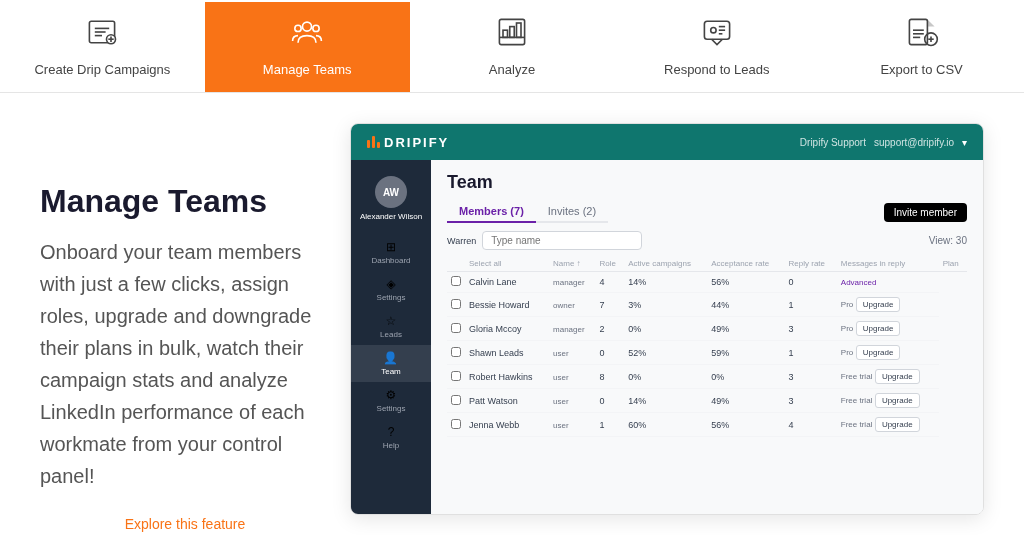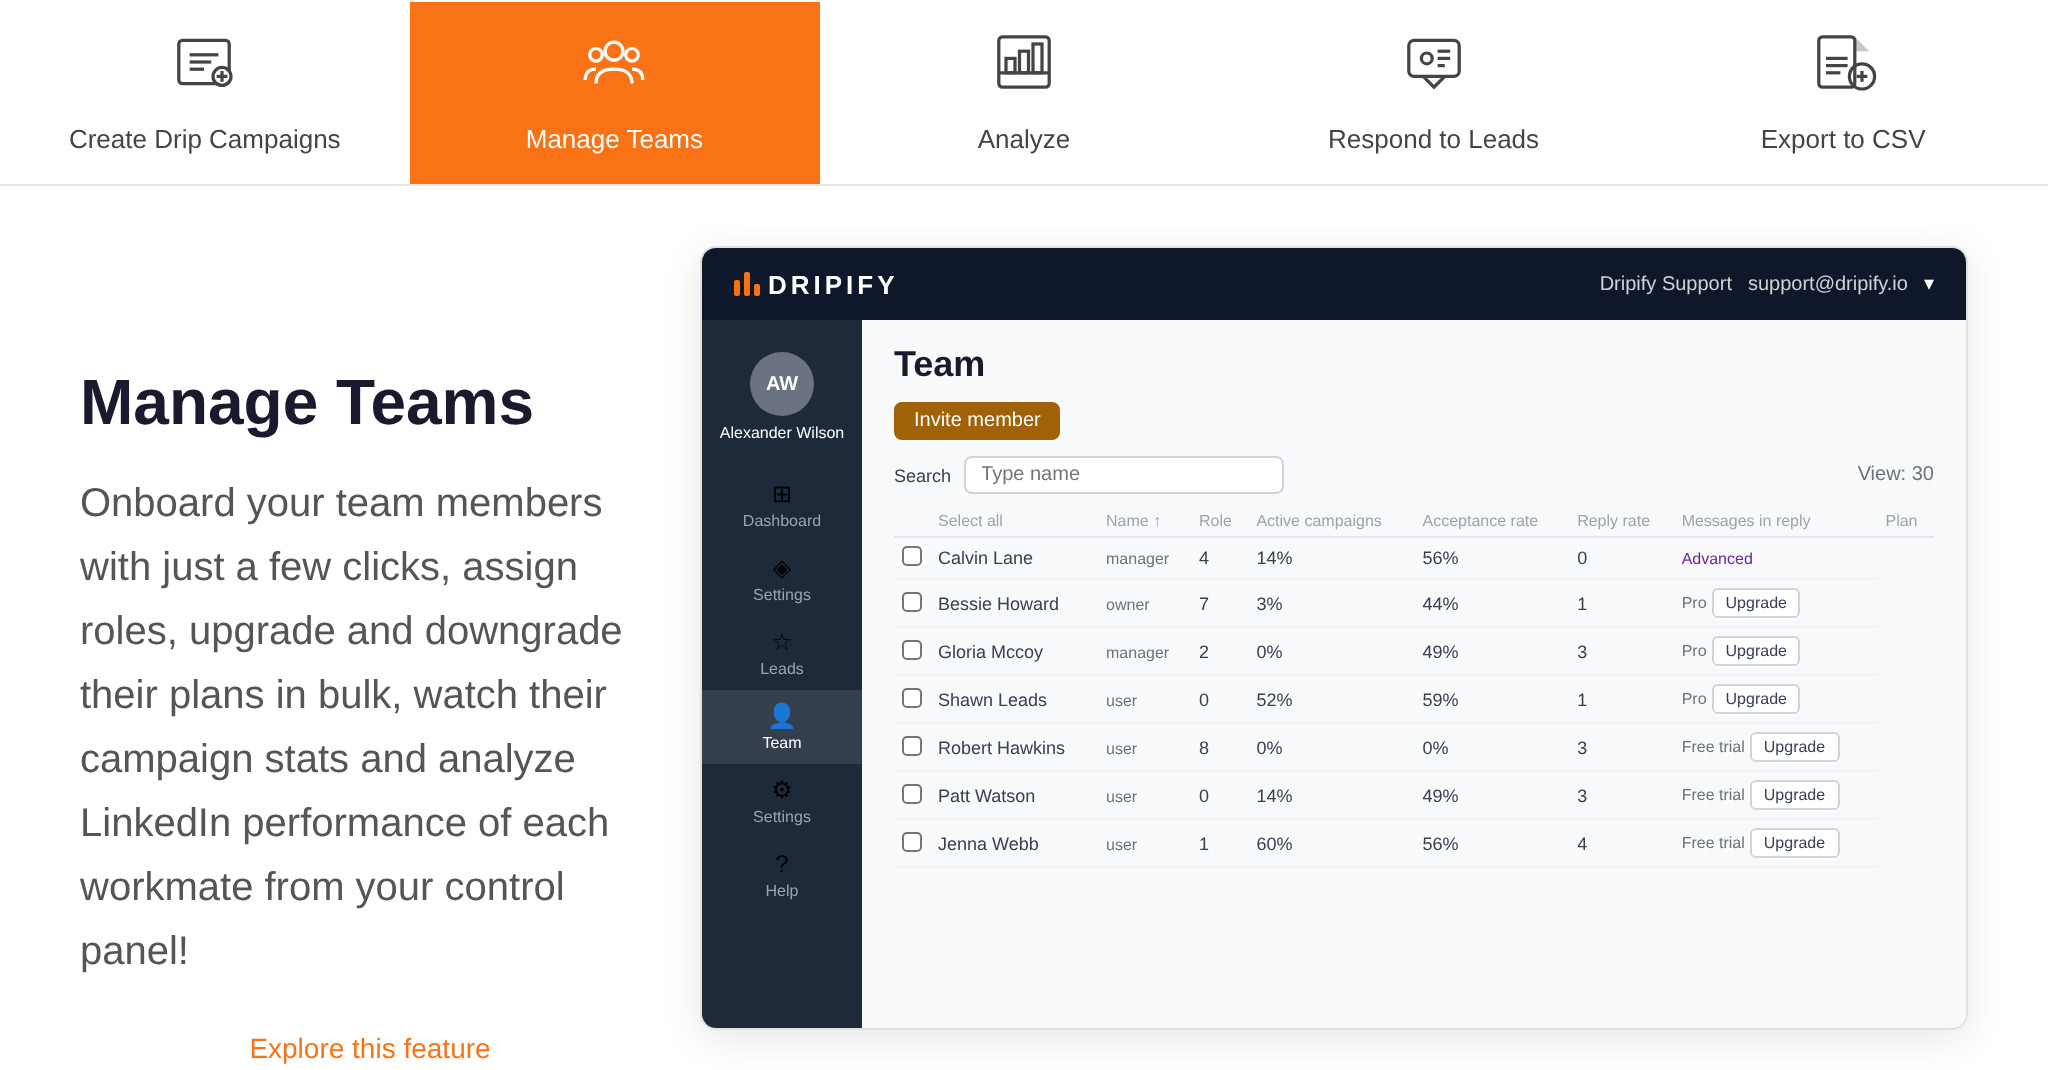--- a/index.html
+++ b/index.html
@@ -100,21 +100,21 @@
       border: 1px solid #e0e0e0;
       border-radius: 8px;
       overflow: hidden;
       box-shadow: 0 4px 20px rgba(0,0,0,0.1);
       display: flex;
       flex-direction: column;
     }
 
     
     .app-header {
-      background: #0f172a;
+      background: #0f766e;
       display: flex;
       align-items: center;
       justify-content: space-between;
       padding: 8px 16px;
       height: 36px;
     }
     .dripify-logo {
       display: flex;
       align-items: center;
       gap: 4px;
@@ -199,21 +199,21 @@
     .tab {
       padding: 4px 12px;
       font-size: 11px;
       color: #6b7280;
       cursor: pointer;
       border-bottom: 2px solid transparent;
       margin-bottom: -2px;
     }
     .tab.active { color: #6b21a8; border-bottom-color: #6b21a8; font-weight: 600; }
     .invite-btn {
-      background: #a16207;
+      background: #000000;
       color: #fff;
       border: none;
       border-radius: 4px;
       padding: 4px 10px;
       font-size: 10px;
       cursor: pointer;
       font-weight: 500;
     }
     .search-row {
       display: flex;
@@ -410,25 +410,29 @@
         <div class="sidebar-item">
           <span class="s-icon">?</span>
           <span class="s-label">Help</span>
         </div>
       </div>
 
       <div class="app-main">
         <div class="team-title">Team</div>
 
         <div class="tabs-row">
+          <div class="tabs">
+            <div class="tab active">Members (7)</div>
+            <div class="tab">Invites (2)</div>
+          </div>
           <button class="invite-btn">Invite member</button>
         </div>
 
         <div class="search-row">
-          <div style="font-size:9px;color:#374151;margin-right:6px;">Search</div>
+          <div style="font-size:9px;color:#374151;margin-right:6px;">Warren</div>
           <input class="search-input" type="text" placeholder="Type name" style="">
           <div style="flex:1;"></div>
           <div class="view-select">View: 30</div>
         </div>
 
         <table class="team-table">
           <thead>
             <tr>
               <th></th>
               <th style="font-size:8px;">Select all</th>

